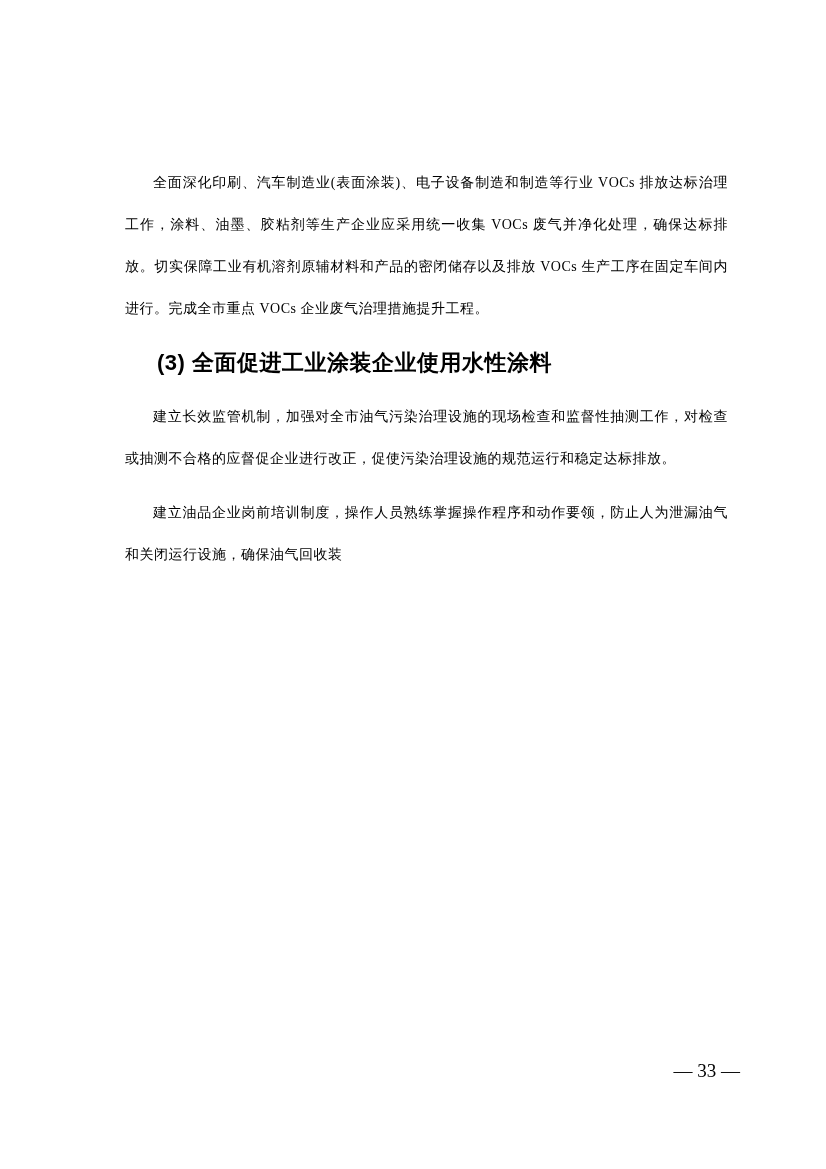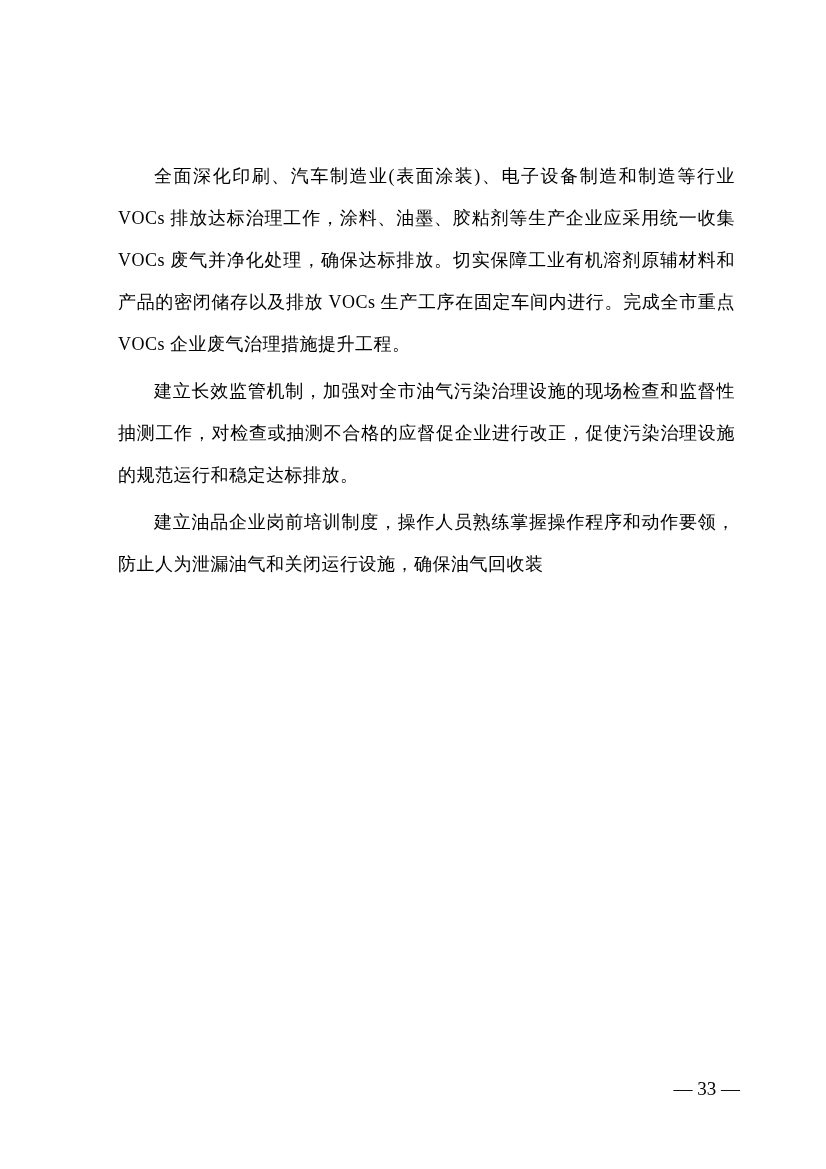--- a/index.html
+++ b/index.html
@@ -16,51 +16,52 @@
     position: relative;
     width: 826px;
     height: 1169px;
     background: #ffffff;
     padding: 150px 86px 0 113px;
   }
   .content {
     width: 627px;
   }
   .para {
-    margin: 5px;
-    font-size: 18px;
+    margin: 12px;
+    font-size: 14px;
     line-height: 42px;
     text-align: justify;
     text-indent: 2em;
     letter-spacing: 0.5px;
   }
   .heading {
     margin: 0;
     font-size: 22px;
     line-height: 42px;
     font-weight: bold;
     text-indent: 2em;
     font-family: "Liberation Sans", "DejaVu Sans", sans-serif;
     letter-spacing: 0.5px;
   }
   .page-number {
     position: absolute;
     right: 86px;
-    bottom: 68px;
+    bottom: 86px;
     font-size: 19px;
     line-height: 24px;
     color: #000000;
     font-family: "Liberation Serif", "DejaVu Serif", serif;
     white-space: nowrap;
     margin-left: 32px;
   }
 </style>
 </head>
 <body>
 
 <div class="page">
   <div class="content">
     <p class="para">全面深化印刷、汽车制造业(表面涂装)、电子设备制造和制造等行业 VOCs 排放达标治理工作，涂料、油墨、胶粘剂等生产企业应采用统一收集 VOCs 废气并净化处理，确保达标排放。切实保障工业有机溶剂原辅材料和产品的密闭储存以及排放 VOCs 生产工序在固定车间内进行。完成全市重点 VOCs 企业废气治理措施提升工程。</p>
+    <p class="heading">(3) 全面促进工业涂装企业使用水性涂料</p>
     <p class="para">建立长效监管机制，加强对全市油气污染治理设施的现场检查和监督性抽测工作，对检查或抽测不合格的应督促企业进行改正，促使污染治理设施的规范运行和稳定达标排放。</p>
     <p class="para">建立油品企业岗前培训制度，操作人员熟练掌握操作程序和动作要领，防止人为泄漏油气和关闭运行设施，确保油气回收装</p>
   </div>
   <div class="page-number">— 33 —</div>
 </div>
 
 </body></html>

